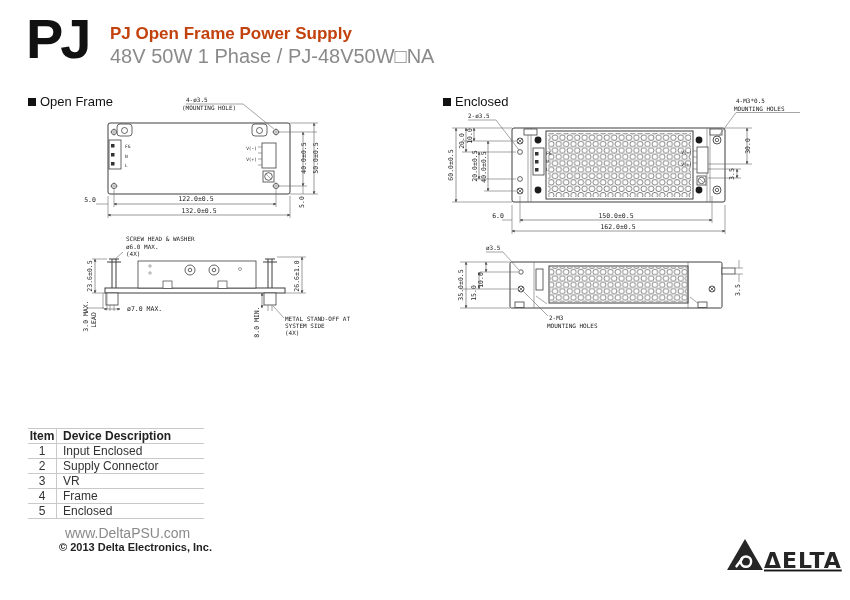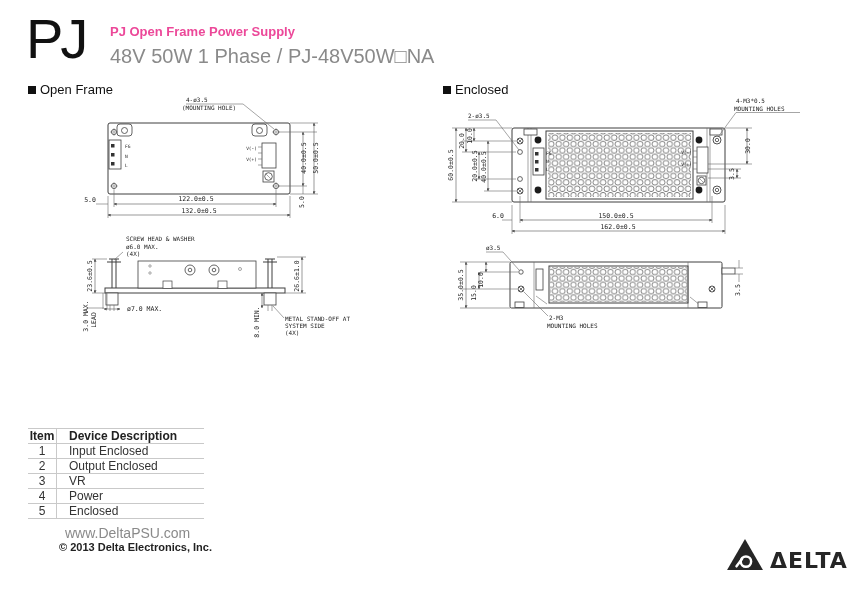--- a/index.html
+++ b/index.html
@@ -1,44 +1,44 @@
 <!DOCTYPE html>
 <html><head>
 <meta charset="utf-8">
 <style>
   html,body{margin:0;padding:0;}
   body{width:850px;height:600px;background:#ffffff;position:relative;overflow:hidden;
        font-family:"Liberation Sans",sans-serif;color:#1a1a1a;}
   .abs{position:absolute;}
   
-  .pj-logo{left:26px;top:6px;font-size:56px;font-weight:normal;letter-spacing:-3px;color:#111;}
-  .title{left:110px;top:24px;font-size:13px;font-weight:bold;color:#ec4899;}
+  .pj-logo{left:26px;top:6px;font-size:56px;font-weight:bold;letter-spacing:-3px;color:#111;}
+  .title{left:110px;top:24px;font-size:17px;font-weight:bold;color:#c2410c;}
   .subtitle{left:110px;top:45px;font-size:20px;color:#8a8a8a;}
   
-  .section{font-size:13px;color:#111;display:flex;align-items:center;gap:4px;}
+  .section{font-size:13px;color:#111;display:flex;align-items:center;gap:4px;margin-top:12px;}
   .sq{width:8px;height:8px;background:#111;display:inline-block;}
   
   svg.draw{left:0;top:0;}
   text.d{font-family:"DejaVu Sans Mono",monospace;font-size:6.5px;fill:#222;}
   text.dl{font-family:"DejaVu Sans Mono",monospace;font-size:6px;fill:#222;}
   text.tiny{font-family:"DejaVu Sans Mono",monospace;font-size:4.5px;fill:#222;}
   .outline{stroke:#3f3f3f;stroke-width:1;fill:none;}
   .outline2{stroke:#3f3f3f;stroke-width:0.8;fill:#fff;}
   .thin{stroke:#6a6a6a;stroke-width:0.6;fill:none;}
   .dim{stroke:#555;stroke-width:0.6;fill:none;marker-start:url(#arr);marker-end:url(#arr);}
   
   .itemtable{left:28px;top:428px;width:176px;border-collapse:collapse;font-size:12px;color:#333;}
   .itemtable td,.itemtable th{border-top:1px solid #c9c9c9;border-bottom:1px solid #c9c9c9;
-      height:14px;padding:0 0 0 12px;text-align:left;vertical-align:middle;}
+      height:14px;padding:0 0 0 6px;text-align:left;vertical-align:middle;}
   .itemtable th{font-weight:bold;color:#222;}
   .itemtable .c1{width:28px;text-align:center;border-right:1px solid #c9c9c9;padding:0;}
   
   .copyright{left:28px;top:541px;font-size:11px;font-weight:bold;color:#222;margin-left:31px;}
   .website{left:28px;top:525px;font-size:14px;color:#8a8a8a;margin-left:37px;}
-  .delta{left:726px;top:538px;display:flex;align-items:flex-end;gap:6px;}
+  .delta{left:726px;top:538px;display:flex;align-items:flex-end;text-decoration:underline;}
   .delta-word{font-family:"DejaVu Sans",sans-serif;font-size:22px;font-weight:800;
       color:#262626;letter-spacing:1px;line-height:1;transform:scaleY(0.95);}
 </style>
 </head>
 <body>
 
 <div class="abs pj-logo">PJ</div>
 <div class="abs title">PJ Open Frame Power Supply</div>
 <div class="abs subtitle">48V 50W 1 Phase / PJ-48V50W□NA</div>
 
@@ -342,29 +342,29 @@
       <th>Device Description</th>
     </tr>
   </thead>
   <tbody>
     <tr>
       <td class="c1">1</td>
       <td>Input Enclosed</td>
     </tr>
     <tr>
       <td class="c1">2</td>
-      <td>Output Enclosed</td>
+      <td>Supply Connector</td>
     </tr>
     <tr>
       <td class="c1">3</td>
       <td>VR</td>
     </tr>
     <tr>
       <td class="c1">4</td>
-      <td>Power</td>
+      <td>Frame</td>
     </tr>
     <tr>
       <td class="c1">5</td>
       <td>Enclosed</td>
     </tr>
   </tbody>
 </table>
 
 <div class="abs copyright">© 2013 Delta Electronics, Inc.</div>
 <div class="abs website">www.DeltaPSU.com</div>

